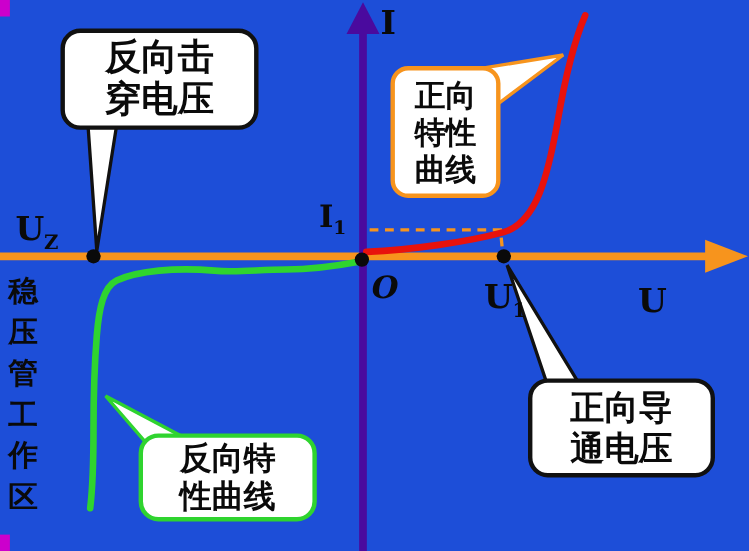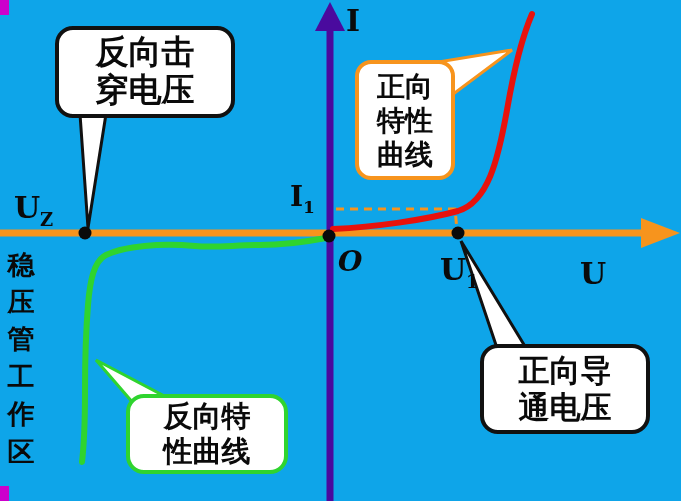--- a/index.html
+++ b/index.html
@@ -1,20 +1,20 @@
 <!DOCTYPE html>
 <html><head>
 <meta charset="utf-8">
 <style>
   html, body { margin: 0; padding: 0; background: #ffffff; }
   .stage {
     position: relative;
     width: 681px;
     height: 501px;
-    background: #0ea5e9;
+    background: #1d4ed8;
     overflow: hidden;
   }
   svg { display: block; }
   .cjk {
     font-family: "Liberation Sans", sans-serif;
     font-weight: 700;
     fill: #0a0a0a;
   }
   .serifLbl {
     font-family: "DejaVu Serif", serif;

